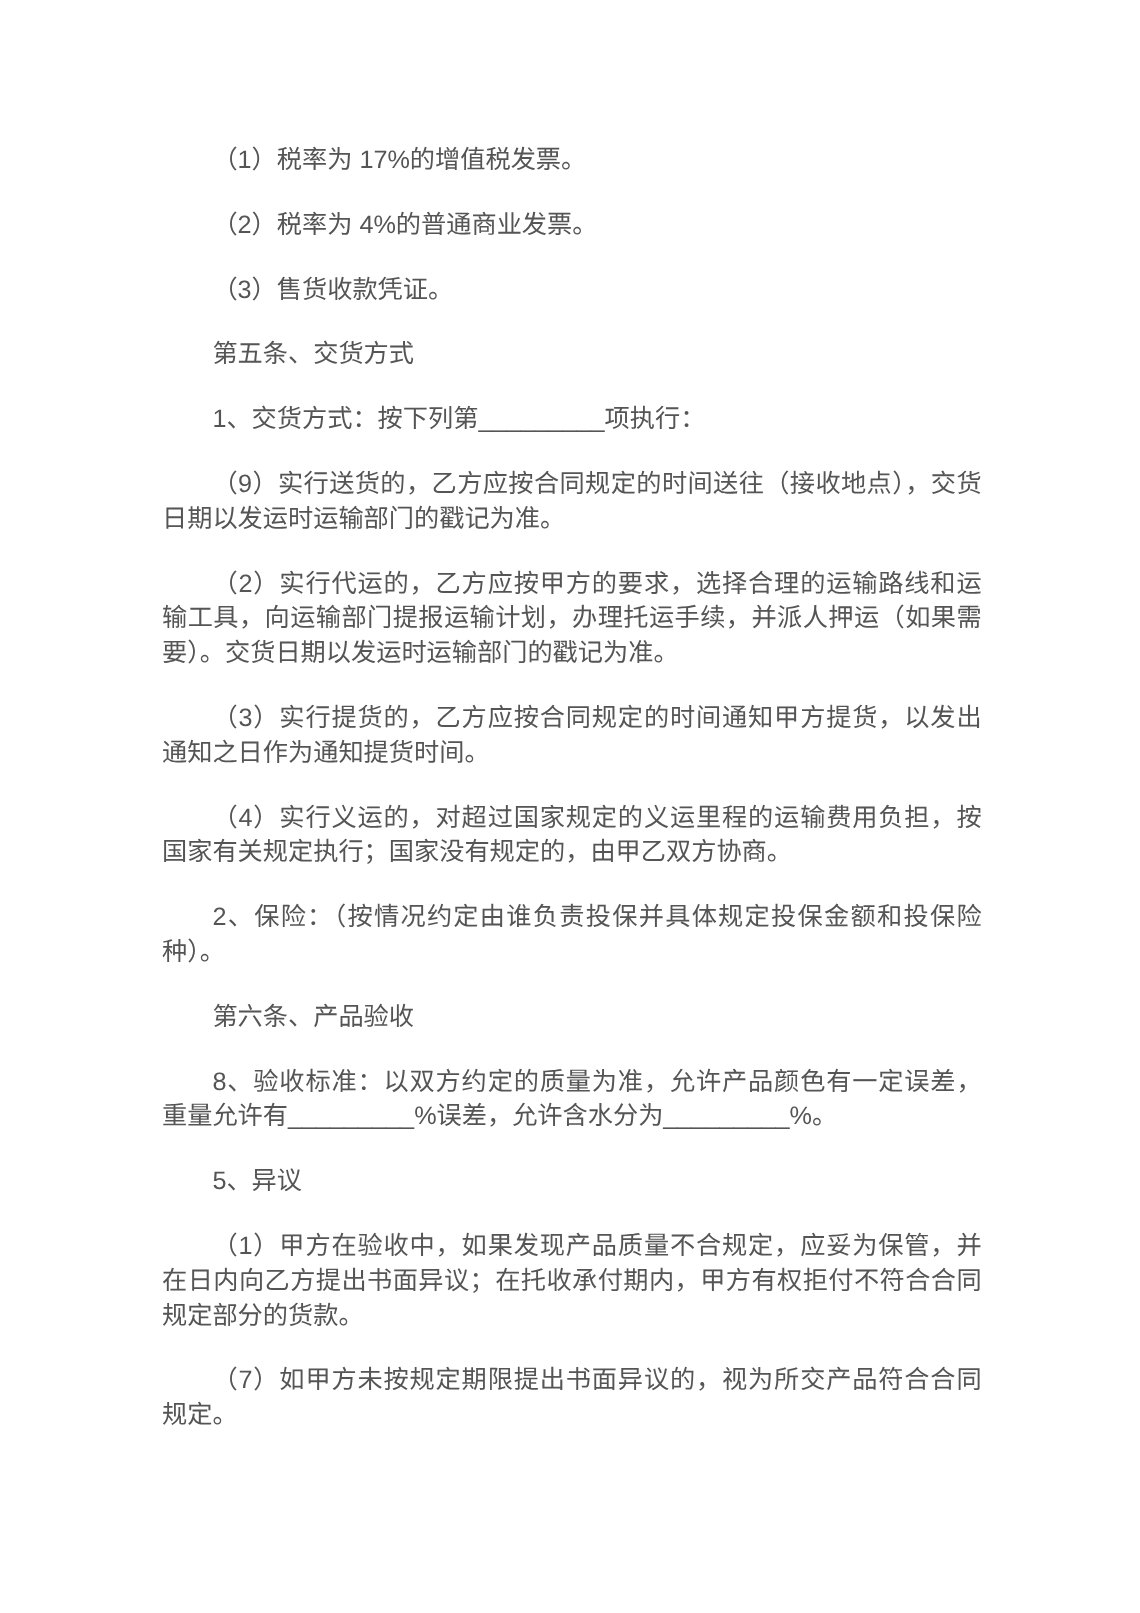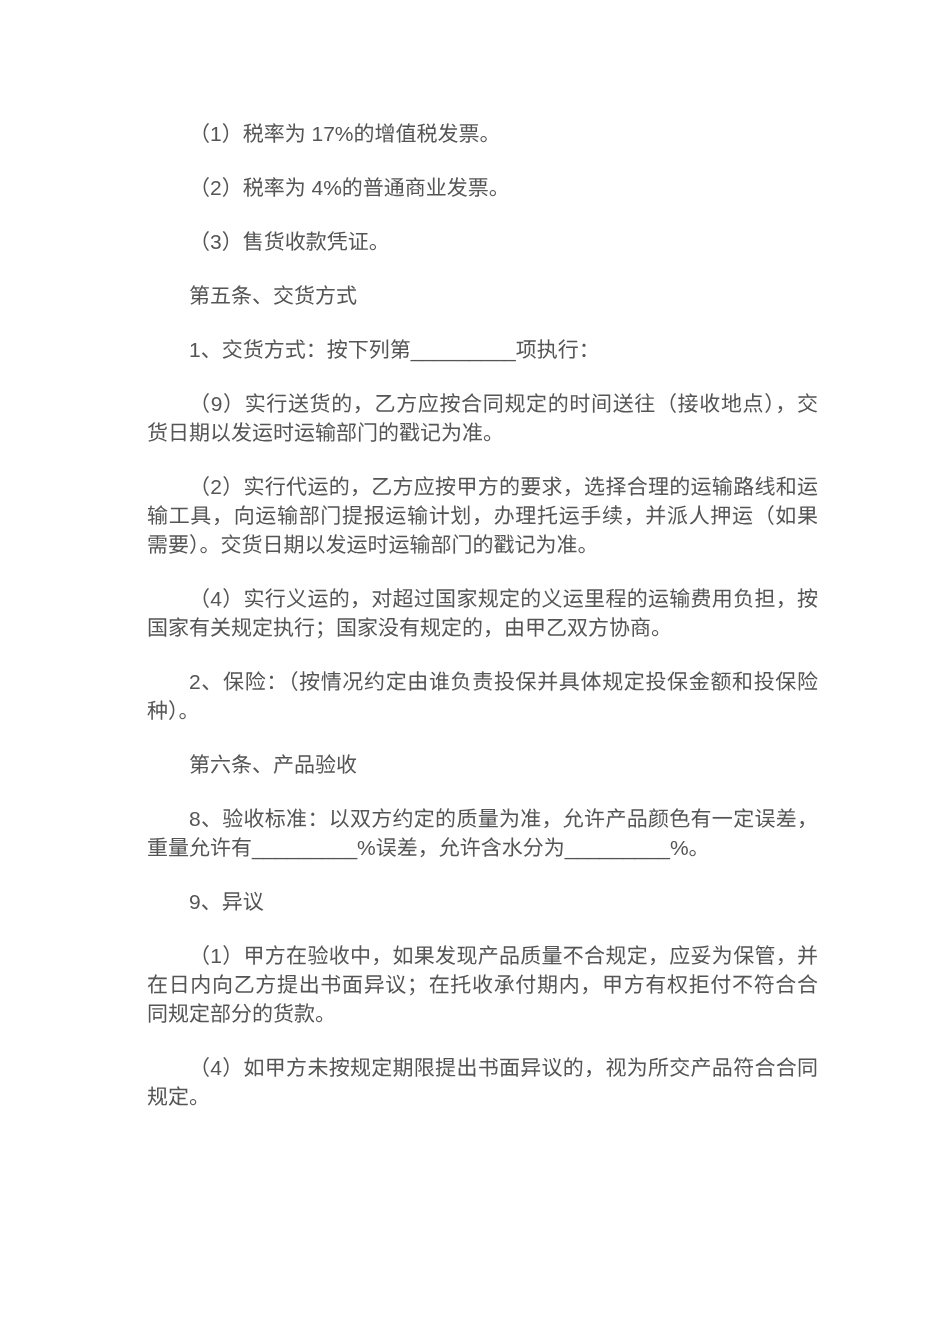--- a/index.html
+++ b/index.html
@@ -18,39 +18,40 @@
     height: 1344px;
     padding: 119px 132px 0 131px;
     background: #ffffff;
     font-family: "Liberation Sans", sans-serif;
     font-size: 21px;
     line-height: 29px;
     color: #555555;
     text-align: justify;
   }
   .para {
-    margin: 0 0 25px 16px;
+    margin: 0 0 25px 4px;
     text-indent: 2em;
     font-weight: 400;
   }
   .heading {
     
   }
 </style>
 </head>
 <body>
 
 <div class="page">
   <p class="para">（1）税率为 17%的增值税发票。</p>
   <p class="para">（2）税率为 4%的普通商业发票。</p>
   <p class="para">（3）售货收款凭证。</p>
   <p class="para heading">第五条、交货方式</p>
   <p class="para">1、交货方式：按下列第_________项执行：</p>
   <p class="para">（9）实行送货的，乙方应按合同规定的时间送往（接收地点），交货日期以发运时运输部门的戳记为准。</p>
   <p class="para">（2）实行代运的，乙方应按甲方的要求，选择合理的运输路线和运输工具，向运输部门提报运输计划，办理托运手续，并派人押运（如果需要）。交货日期以发运时运输部门的戳记为准。</p>
+  <p class="para">（3）实行提货的，乙方应按合同规定的时间通知甲方提货，以发出通知之日作为通知提货时间。</p>
   <p class="para">（4）实行义运的，对超过国家规定的义运里程的运输费用负担，按国家有关规定执行；国家没有规定的，由甲乙双方协商。</p>
   <p class="para">2、保险：（按情况约定由谁负责投保并具体规定投保金额和投保险种）。</p>
   <p class="para heading">第六条、产品验收</p>
   <p class="para">8、验收标准：以双方约定的质量为准，允许产品颜色有一定误差，重量允许有_________%误差，允许含水分为_________%。</p>
-  <p class="para">9、异议</p>
+  <p class="para">5、异议</p>
   <p class="para">（1）甲方在验收中，如果发现产品质量不合规定，应妥为保管，并在日内向乙方提出书面异议；在托收承付期内，甲方有权拒付不符合合同规定部分的货款。</p>
-  <p class="para">（4）如甲方未按规定期限提出书面异议的，视为所交产品符合合同规定。</p>
+  <p class="para">（7）如甲方未按规定期限提出书面异议的，视为所交产品符合合同规定。</p>
 </div>
 
 </body></html>

